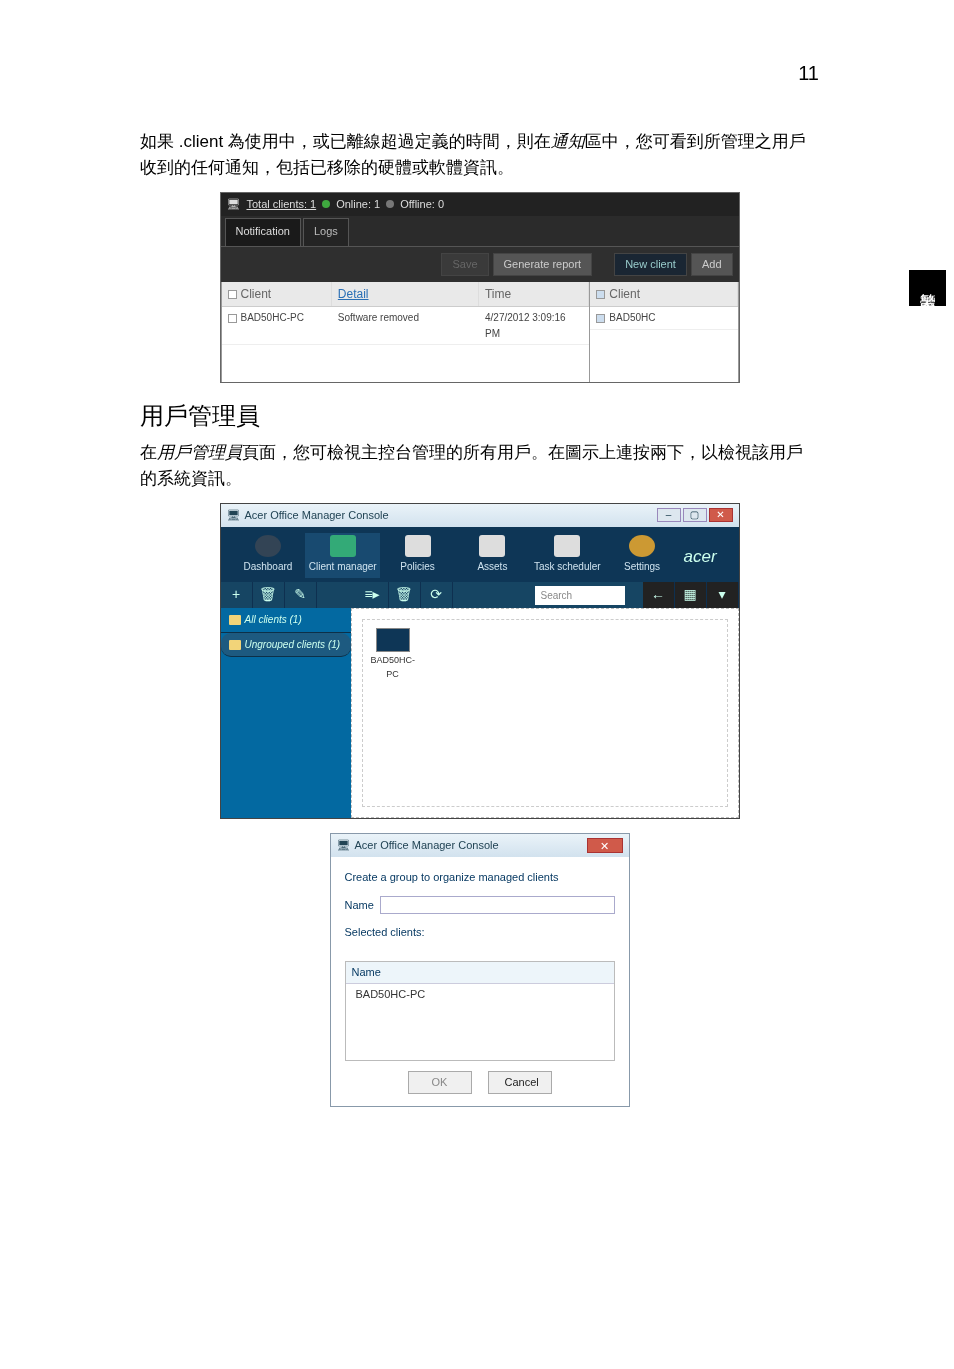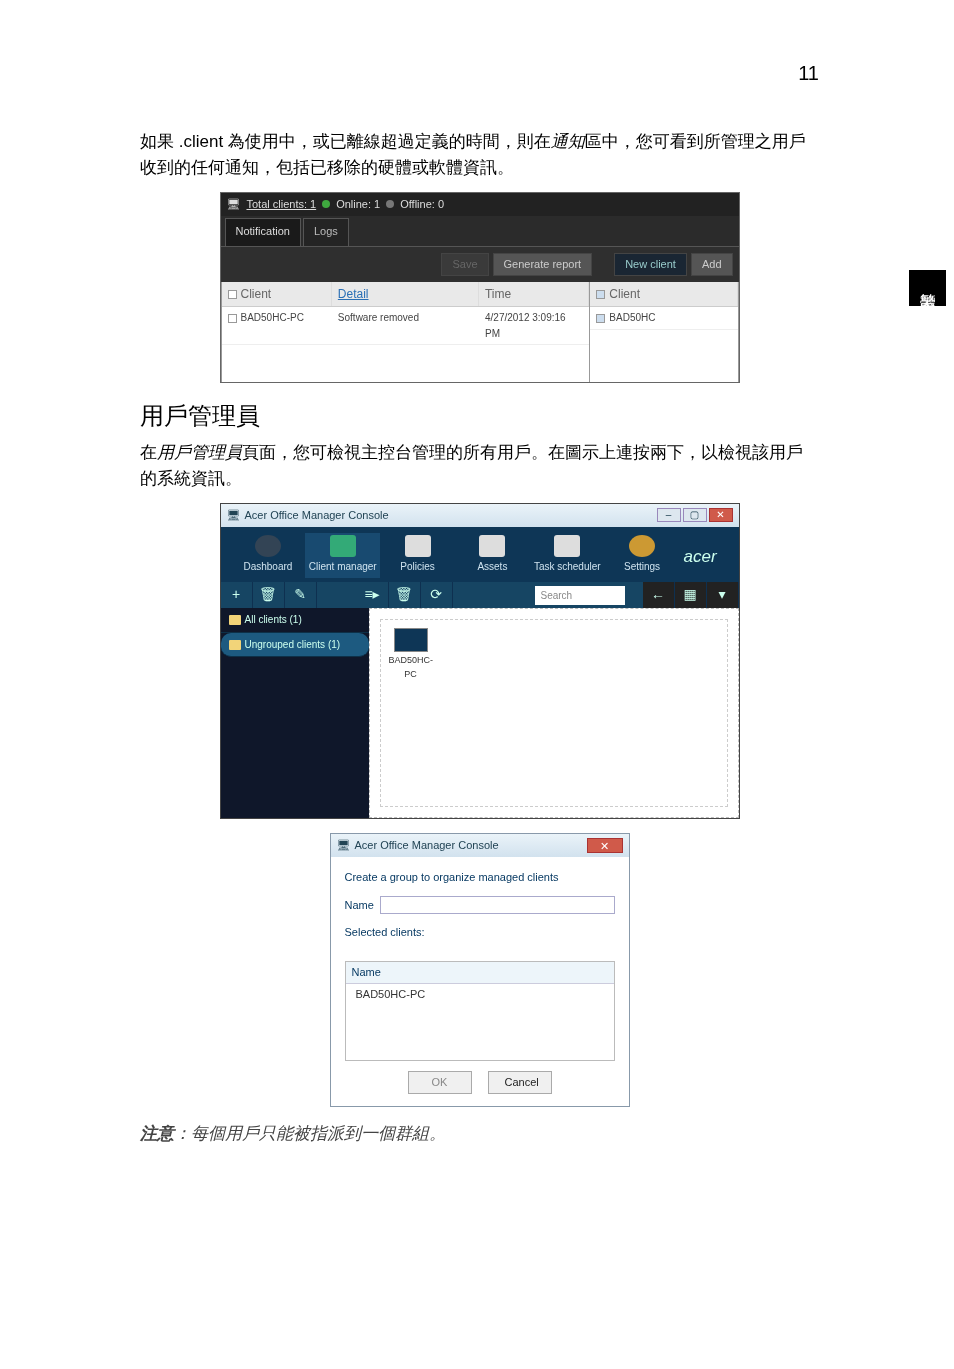--- a/index.html
+++ b/index.html
@@ -50,21 +50,21 @@
     .ss2 .navitem { flex: 1; text-align: center; color: #cfe3ef; font-size: 10px; padding: 2px 0 4px; }
     .ss2 .navitem.sel { background: #184a70; }
     .ss2 .navicon { width: 26px; height: 22px; margin: 0 auto 2px; background: #cfd; border-radius: 3px; }
     .ss2 .logo { color: #cfe; font-style: italic; font-size: 17px; padding: 0 12px 8px 4px; }
     .ss2 .toolbar { display: flex; background: #164563; align-items: center; }
     .ss2 .lefttool { display: flex; gap: 0; }
     .ss2 .tbtn { width: 32px; height: 26px; display: flex; align-items: center; justify-content: center; color: #cfe; font-size: 14px; border-right: 1px solid #0e3050; }
     .ss2 .searchbox { margin-left: auto; background: #fff; font-size: 10px; color: #888; padding: 2px 6px; width: 90px; margin-right: 18px; }
     .ss2 .righttool { display: flex; }
     .ss2 .body { display: flex; height: 210px; }
-    .ss2 .sidebar { width: 148px; background: #0f172a; }
+    .ss2 .sidebar { width: 130px; background: #0369a1; font-style: italic; }
     .ss2 .sbitem { padding: 4px 8px; font-size: 10px; color: #cfe; border-bottom: 1px solid #0d3048; display: flex; align-items: center; gap: 4px; }
     .ss2 .sbitem.sel { background: #1d5a80; border-radius: 10px; }
     .ss2 .folder-ic { width: 12px; height: 10px; background: #f2d479; display: inline-block; border-radius: 1px; }
     .ss2 .content { flex: 1; background: #fff; padding: 10px; border: 1px dashed #bbb; margin: 0; position: relative; }
     .ss2 .content-inner { border: 1px dashed #ccc; height: 100%; padding: 8px; }
     .ss2 .clienticon { width: 44px; text-align: center; font-size: 9px; color: #333; }
     .ss2 .mon { width: 34px; height: 24px; background: #0e3656; border: 1px solid #888; margin: 0 auto 2px; }
 
     
     .ss3 { width: 300px; margin: 8px auto 10px; border: 1px solid #89a; font-family: "Segoe UI", Arial, sans-serif; background: #fff; }
@@ -225,16 +225,13 @@
             <span>BAD50HC-PC</span>
           </div>
       </div>
       <div class="btnrow">
         <div class="b">OK</div>
         <div class="b en">Cancel</div>
       </div>
     </div>
   </div>
 
-  <p class="note">
-    <span class="lead">注意</span><span>：每個用戶只能被指派到一個群組。</span>
-  </p>
 </div>
 
 </body></html>

